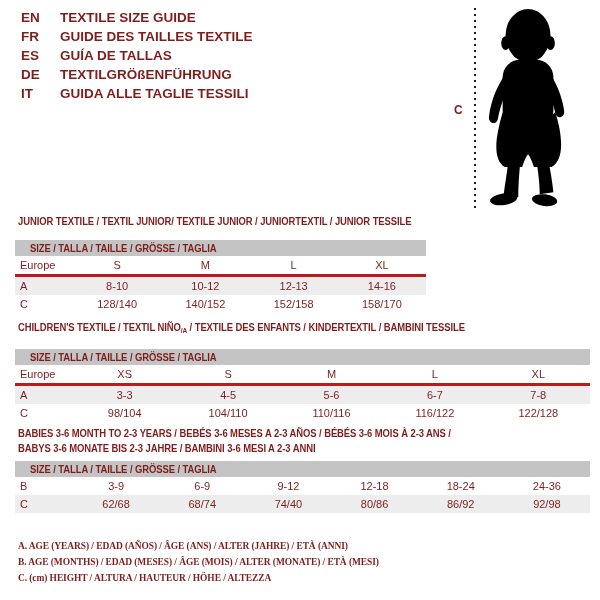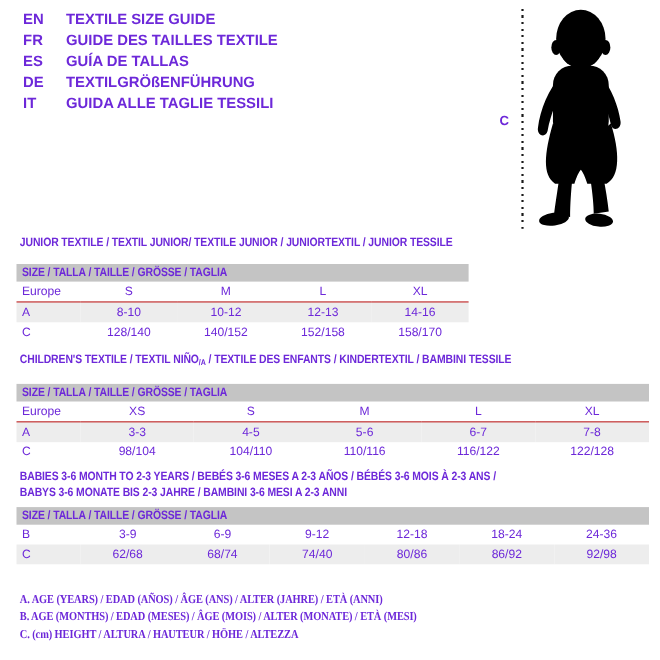--- a/index.html
+++ b/index.html
@@ -1,17 +1,17 @@
 <!DOCTYPE html>
 <html><head>
 <meta charset="utf-8">
 <style>
   html,body{margin:0;padding:0;background:#fff;}
   .canvas{position:relative;width:600px;height:600px;background:#ffffff;overflow:hidden;
-          font-family:"Liberation Sans", sans-serif;color:#6d28d9;}
+          font-family:"Liberation Sans", sans-serif;color:#7f1d1d;}
 
   
   .cond{transform:scaleX(0.86);transform-origin:0 50%;letter-spacing:-0.1px;display:inline-block;white-space:nowrap;}
   div.cond{display:block;}
 
   
   .lang-block{position:absolute;left:21px;top:8px;}
   .lang-row{display:flex;height:19px;align-items:center;font-size:13.5px;font-weight:700;}
   .lang-code{width:39px;flex:0 0 39px;}
   .lang-title{white-space:nowrap;}
@@ -22,26 +22,26 @@
                background:repeating-linear-gradient(to bottom,#1a1a1a 0 2px,transparent 2px 6px);}
   .height-c{position:absolute;left:6px;top:98px;font-size:12px;font-weight:700;}
   .silhouette{position:absolute;left:35px;top:2px;}
 
   
   .section-title{position:absolute;left:18px;font-size:11px;font-weight:700;white-space:nowrap;}
   .section-title .sub{font-size:7.5px;vertical-align:-2px;}
 
   
   .size-table{position:absolute;left:15px;}
-  .size-bar{background:#c4c4c4;height:16px;line-height:16px;padding-left:5px;
+  .size-bar{background:#c4c4c4;height:16px;line-height:16px;padding-left:15px;
             font-size:11px;font-weight:700;overflow:hidden;}
   table{border-collapse:collapse;table-layout:fixed;}
   td{height:18px;font-size:11px;text-align:center;padding:0;white-space:nowrap;}
   td.lbl{text-align:left;padding-left:5px;}
-  tr.row-border td{border-bottom:1px solid #b91c1c;margin-top:10px;}
+  tr.row-border td{border-bottom:3px solid #b91c1c;margin-top:10px;}
   tr.alt td{background:#ededed;}
 
   
   .legend{position:absolute;left:18px;top:537px;font-family:Liberation Serif, serif;}
   .legend-line{height:16px;line-height:16px;font-size:11px;font-weight:700;white-space:nowrap;}
 </style>
 </head>
 <body>
 
 <div class="canvas">

